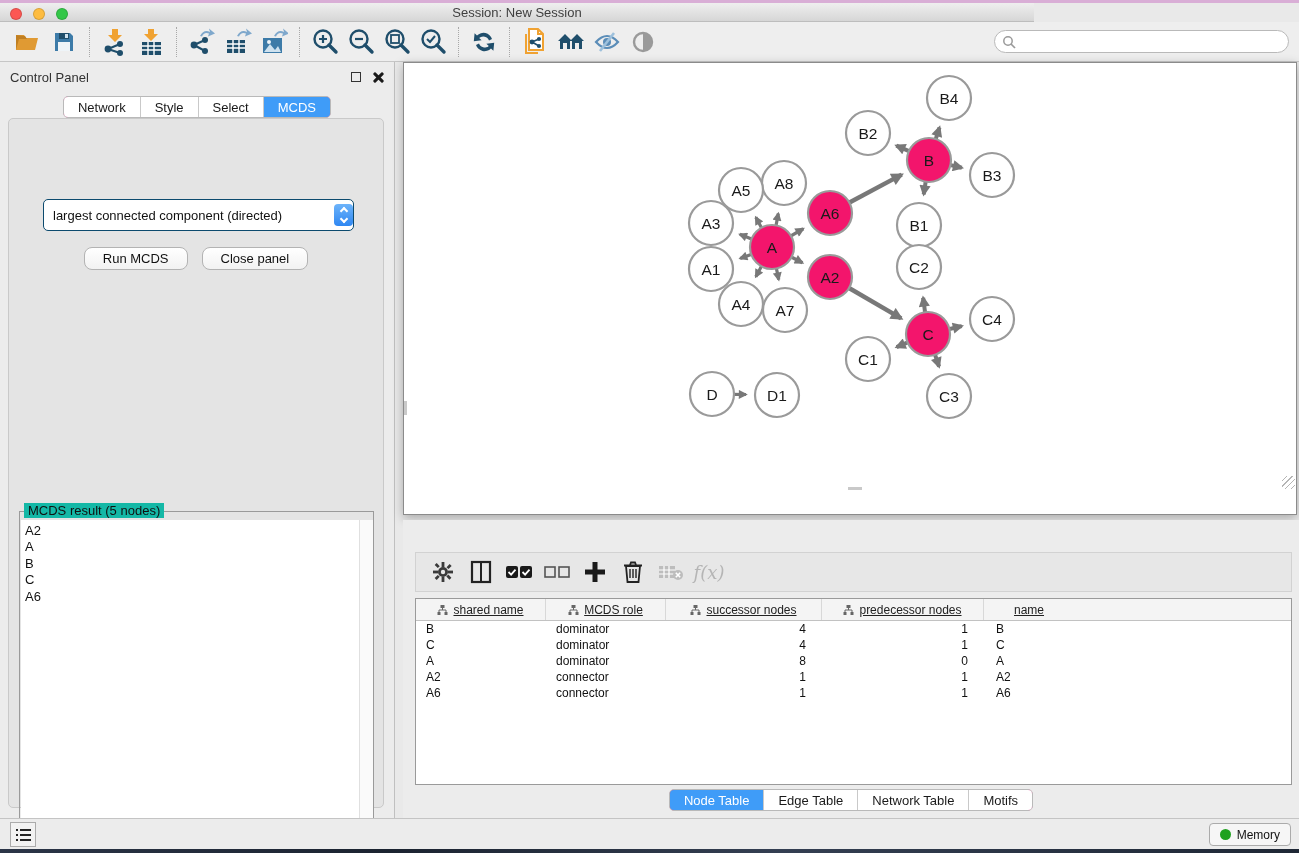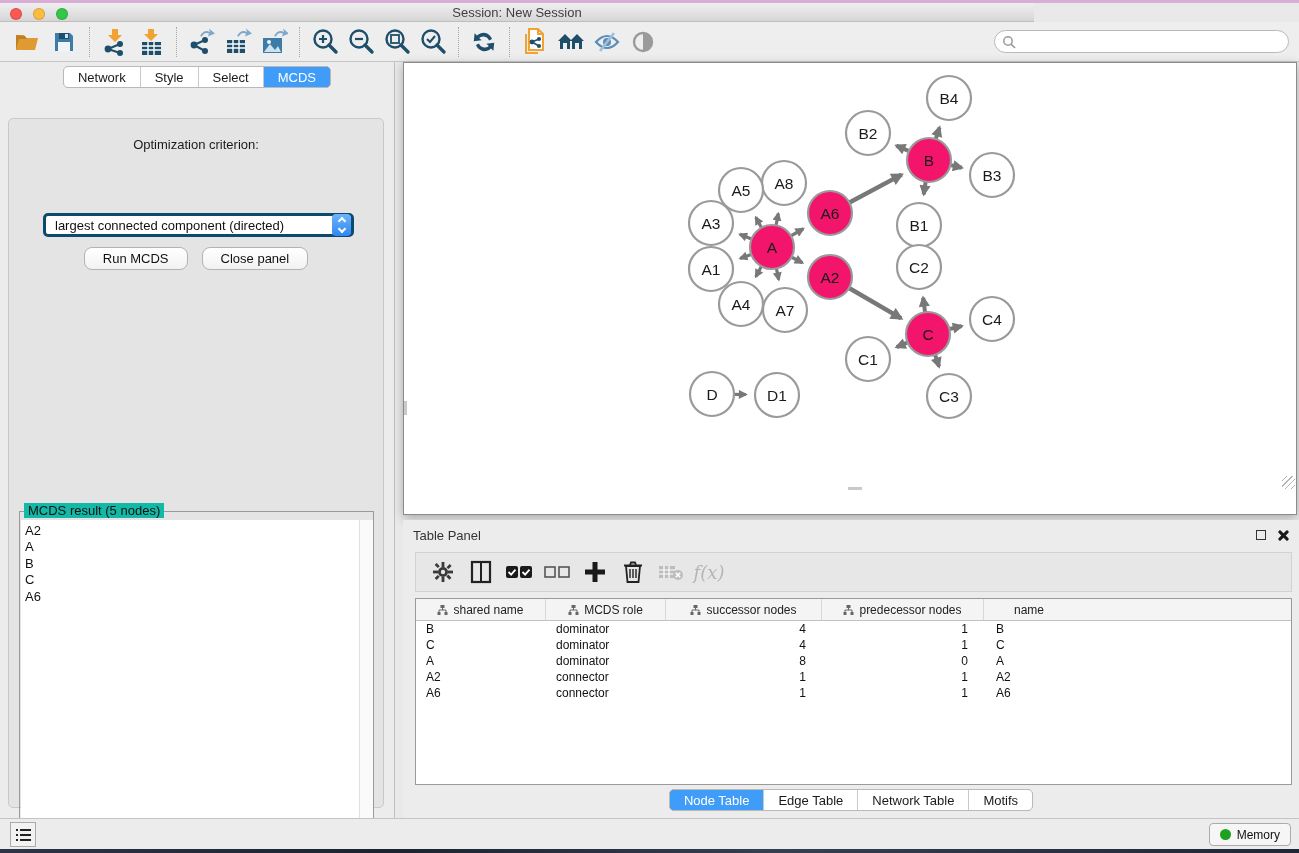--- a/index.html
+++ b/index.html
@@ -39,22 +39,22 @@
   .seg-tabs { display:flex; border:1px solid #b9b9b9; border-radius:5px; overflow:hidden; background:#ec4899; height:22px; }
   .seg-tab { font-size:13px; color:#1a1a1a; display:flex; align-items:center; justify-content:center;
              padding:0 14px; border-left:1px solid #c9c9c9; background:#fff; }
   .seg-tab:first-child { border-left:none; }
   .seg-tab.selected { background:#3f9cf8; color:#fff; }
   .cp-tabs-row { display:flex; justify-content:center; margin-top:4px; }
 
   .cp-inner { position:absolute; left:8px; top:56px; width:376px; height:690px; background:#e4e4e4;
               border:1px solid #c9c9c9; border-radius:5px; }
   .opt-label { text-align:center; font-size:13px; color:#1a1a1a; margin-top:18px; }
-  .dropdown { position:absolute; left:34px; top:94px; width:311px; height:24px; background:#fff;
-              border:3px solid #0c4a6e; border-radius:5px; display:flex; align-items:center; }
+  .dropdown { position:absolute; left:34px; top:80px; width:311px; height:32px; background:#fff;
+              border:1px solid #0c4a6e; border-radius:5px; display:flex; align-items:center; }
   .dropdown .dval { flex:1; font-size:13px; color:#111; padding-left:9px; white-space:nowrap; }
   .stepper { width:19px; height:22px; margin-right:0px; background:linear-gradient(#6db4fa,#2f87f2);
              border-radius:4px; display:flex; flex-direction:column; align-items:center; justify-content:center; gap:2px; }
   .chev { width:6px; height:6px; border:solid #fff; border-width:0 2px 2px 0; }
   .chev.up { transform:rotate(-135deg); margin-top:2px; } .chev.down { transform:rotate(45deg); margin-bottom:2px; }
   .btn-row { position:absolute; left:0; top:128px; width:100%; display:flex; justify-content:center; gap:14px; }
   .mac-btn { background:linear-gradient(#ffffff,#f2f2f2); border:1px solid #b3b3b3; border-radius:8px;
              height:23px; font-size:13px; color:#111; padding:0 18px; display:flex; align-items:center; }
 
   .fieldset { position:absolute; left:10px; top:392px; width:355px; height:345px; border:1px solid #9a9a9a; }
@@ -82,21 +82,21 @@
   .tp-toolbar { position:absolute; left:12px; top:32px; width:877px; height:40px; background:#e7e7e7;
                 border:1px solid #d2d2d2; display:flex; align-items:center; padding-left:10px; gap:4px; }
   .tpbtn { width:34px; height:32px; display:flex; align-items:center; justify-content:center; }
   .fx { font-family:"DejaVu Serif", serif; font-style:italic; font-size:18px; color:#b5b5b5; }
 
   .data-table { position:absolute; left:12px; top:78px; width:877px; height:187px; background:#fff;
                 border:1px solid #9a9a9a; overflow:hidden; }
   .thead { display:grid; grid-template-columns:130px 120px 156px 162px 90px 1fr; height:22px;
            background:#f4f4f4; border-bottom:1px solid #c2c2c2; }
   .th { display:flex; align-items:center; justify-content:center; gap:5px; font-size:12px; color:#222;
-        border-right:1px solid #d8d8d8; overflow:hidden; }
+        border-right:1px solid #d8d8d8; overflow:hidden;text-decoration:underline; }
   .th:last-child { border-right:none; }
   .trow { display:grid; grid-template-columns:130px 120px 156px 162px 90px 1fr; height:16px; }
   .td { font-size:12px; color:#111; line-height:16px; white-space:nowrap; overflow:hidden; }
   .td.l { padding-left:10px; } .td.r { text-align:right; padding-right:16px; } .td.n { padding-left:12px; }
 
   .tp-tabs-row { position:absolute; left:0; top:269px; width:100%; display:flex; justify-content:center; }
 
   
   .status-bar { position:absolute; left:0; top:818px; width:1299px; height:31px; background:#ececec;
                 border-top:1px solid #c4c4c4; }
@@ -251,30 +251,34 @@
   <div class="searchbox">
     <svg width="14" height="14" viewBox="0 0 14 14">
         <circle cx="6" cy="6" r="4.2" fill="none" stroke="#9a9a9a" stroke-width="1.5"></circle>
         <path d="M9 9 L13 13" stroke="#9a9a9a" stroke-width="1.7"></path>
       </svg>
     <input type="text" placeholder="" style="">
   </div>
 </div>
 
 <div class="control-panel">
+  <div class="panel-titlebar">
+    <div class="ptitle">Control Panel</div>
+    <div class="float-btn"></div>
+    <div class="close-x"></div>
+  </div>
   <div class="cp-tabs-row">
     <div class="seg-tabs" id="cp-tabs">
         <div class="seg-tab">Network</div>
         <div class="seg-tab">Style</div>
         <div class="seg-tab">Select</div>
         <div class="seg-tab selected">MCDS</div>
       </div>
   </div>
   <div class="cp-inner">
-    <div class="opt-label">Optimization criterion:</div>
     <div class="dropdown">
       <div class="dval">largest connected component (directed)</div>
       <div class="stepper">
         <div class="chev up"></div>
           <div class="chev down"></div>
       </div>
     </div>
     <div class="btn-row">
       <div class="mac-btn">Run MCDS</div>
       <div class="mac-btn">Close panel</div>
@@ -407,25 +411,20 @@
           <text x="545" y="338.5" text-anchor="middle" font-size="15.5" font-family="&quot;Liberation Sans&quot;, sans-serif" fill="#1A1A1A">C3</text>
         </g>
       </svg>
     <div class="scroll-nub-left"></div>
     <div class="scroll-nub-bottom"></div>
     <div class="resize-grip"></div>
   </div>
 </div>
 
 <div class="table-panel">
-  <div class="panel-titlebar">
-    <div class="ptitle">Table Panel</div>
-    <div class="float-btn"></div>
-    <div class="close-x"></div>
-  </div>
   <div class="tp-toolbar">
     <div class="tpbtn">
       <svg width="22" height="22" viewBox="0 0 22 22">
           <g fill="#3a3a3a">
             <circle cx="11" cy="11" r="5"></circle>
             <rect x="9.6" y="1" width="2.8" height="5"></rect>
             <rect x="9.6" y="16" width="2.8" height="5"></rect>
             <rect x="1" y="9.6" width="5" height="2.8"></rect>
             <rect x="16" y="9.6" width="5" height="2.8"></rect>
             <rect x="3" y="3" width="4.4" height="2.8" transform="rotate(45 5 4.5)"></rect>

